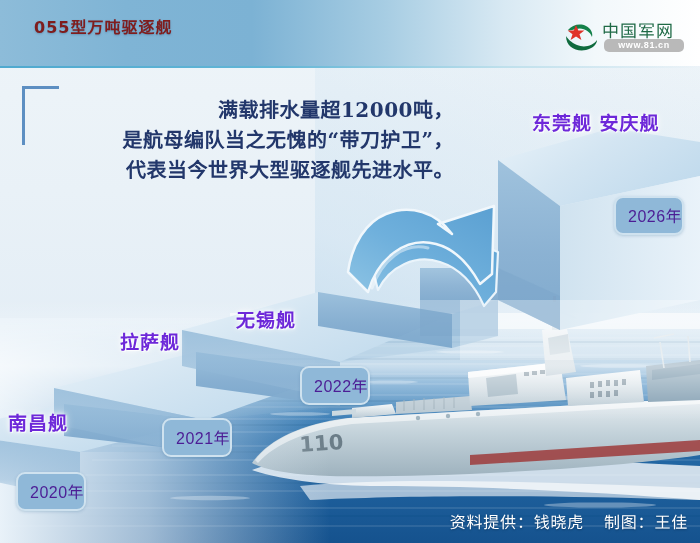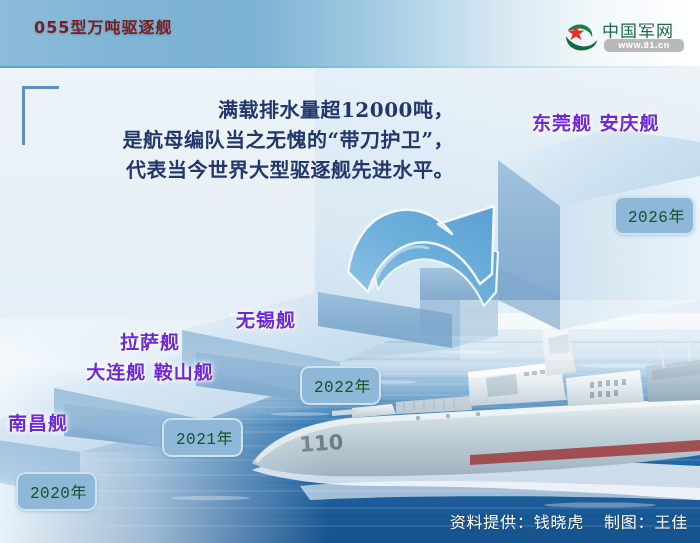--- a/index.html
+++ b/index.html
@@ -171,25 +171,25 @@
   }
   .ship-label .row { display: block; }
   .ship-label .row + .row { margin-top: 3px; }
   .ship-label.center { text-align: center; }
 
   .year-badge {
     position: absolute;
     background: #8fb8d8;
     border: 2px solid #cfe2ef;
     border-radius: 9px;
-    color: #14532d;
-    font-family: Liberation Mono, monospace;
+    color: #4c1d95;
+    font-family: Liberation Sans, sans-serif;
     font-size: 16px;
     letter-spacing: .5px;
-    padding: 5px 8px 6px 12px;
+    padding: 5px 0 6px 12px;
     box-shadow: 0 1px 3px rgba(60,110,150,0.25);
     white-space: nowrap;
   }
 
   
   .credit {
     position: absolute;
     right: 12px;
     bottom: 10px;
     color: #ffffff;
@@ -469,21 +469,20 @@
       <path d="M372 288 C382 260 404 242 428 248" stroke="#ffffff" stroke-opacity="0.45" stroke-width="3" fill="none" stroke-linecap="round"></path>
     </g>
   </svg>
 
   <div class="ship-label" style="left:8px; top:408px;">
     <span class="row">南昌舰</span>
   </div>
 
   <div class="ship-label center" style="left:60px; top:327px; width:180px;">
     <span class="row">拉萨舰</span>
-    <span class="row">大连舰  鞍山舰</span>
   </div>
 
   <div class="ship-label" style="left:236px; top:305px;">
     <span class="row">无锡舰</span>
   </div>
 
   <div class="ship-label" style="left:532px; top:108px;">
     <span class="row">东莞舰  安庆舰</span>
   </div>
 

